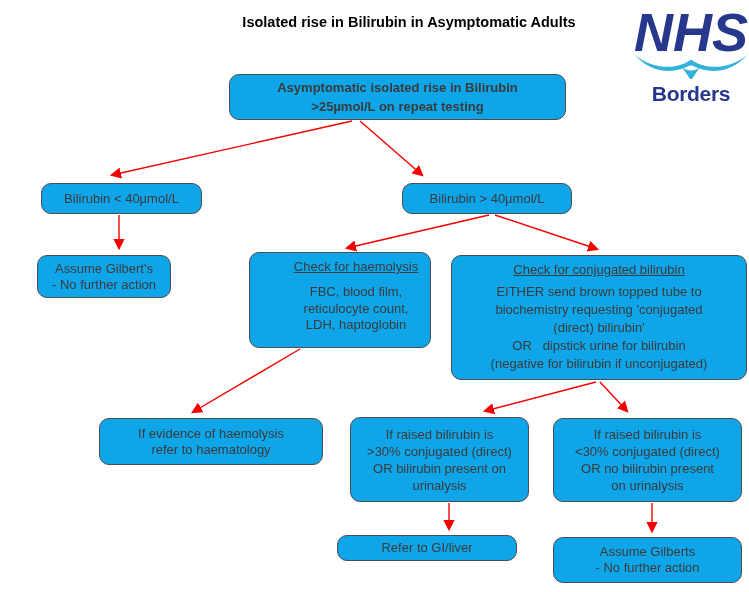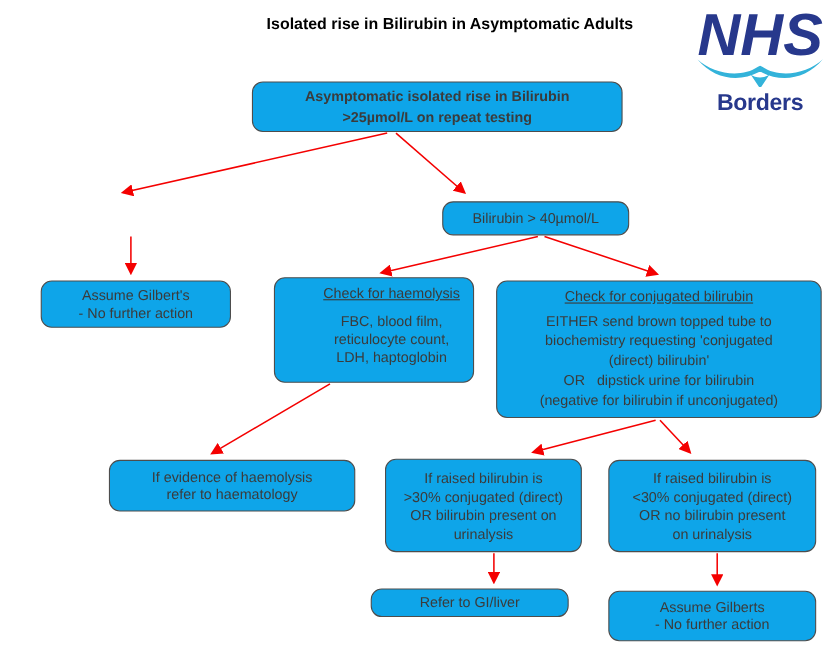--- a/index.html
+++ b/index.html
@@ -55,24 +55,25 @@
     <svg class="wave" width="122" height="29" viewBox="0 0 122 30">
       <path fill="var(--cyan)" d="M2,1 C17,15 43,19 59,8 L61,7 L63,8 C79,19 105,15 120,1 C104,20 81,23 62,13 L60,13 C41,23 18,20 2,1 Z"></path>
       <path fill="var(--cyan)" d="M52,15 C57,19 65,19 70,15 L62,27 L60,27 Z"></path>
     </svg>
     <div class="borders">Borders</div>
   </div>
 
   <div class="box bold ml" style="left:210px; top:74px; width:337px; height:46px;">Asymptomatic isolated rise in Bilirubin
 &gt;25µmol/L on repeat testing</div>
 
+  <div class="box" style="left:22px; top:183px; width:161px; height:31px;">Bilirubin &lt; 40µmol/L</div>
 
   <div class="box" style="left:383px; top:183px; width:170px; height:31px;">Bilirubin &gt; 40µmol/L</div>
 
-  <div class="box ml" style="left:18px; top:255px; width:173px; height:43px;">Assume Gilbert's
+  <div class="box ml" style="left:18px; top:255px; width:134px; height:43px;">Assume Gilbert's
 - No further action</div>
 
   <div class="box topalign" style="left:230px; top:252px; width:182px; height:96px;padding-left:36px;" id="b-haemolysis">
     <div class="heading">Check for haemolysis</div>
     <div class="body ml">FBC, blood film,
 reticulocyte count,
 LDH, haptoglobin</div>
   </div>
 
   <div class="box topalign" style="left:432px; top:255px; width:296px; height:125px;" id="b-conjugated">

